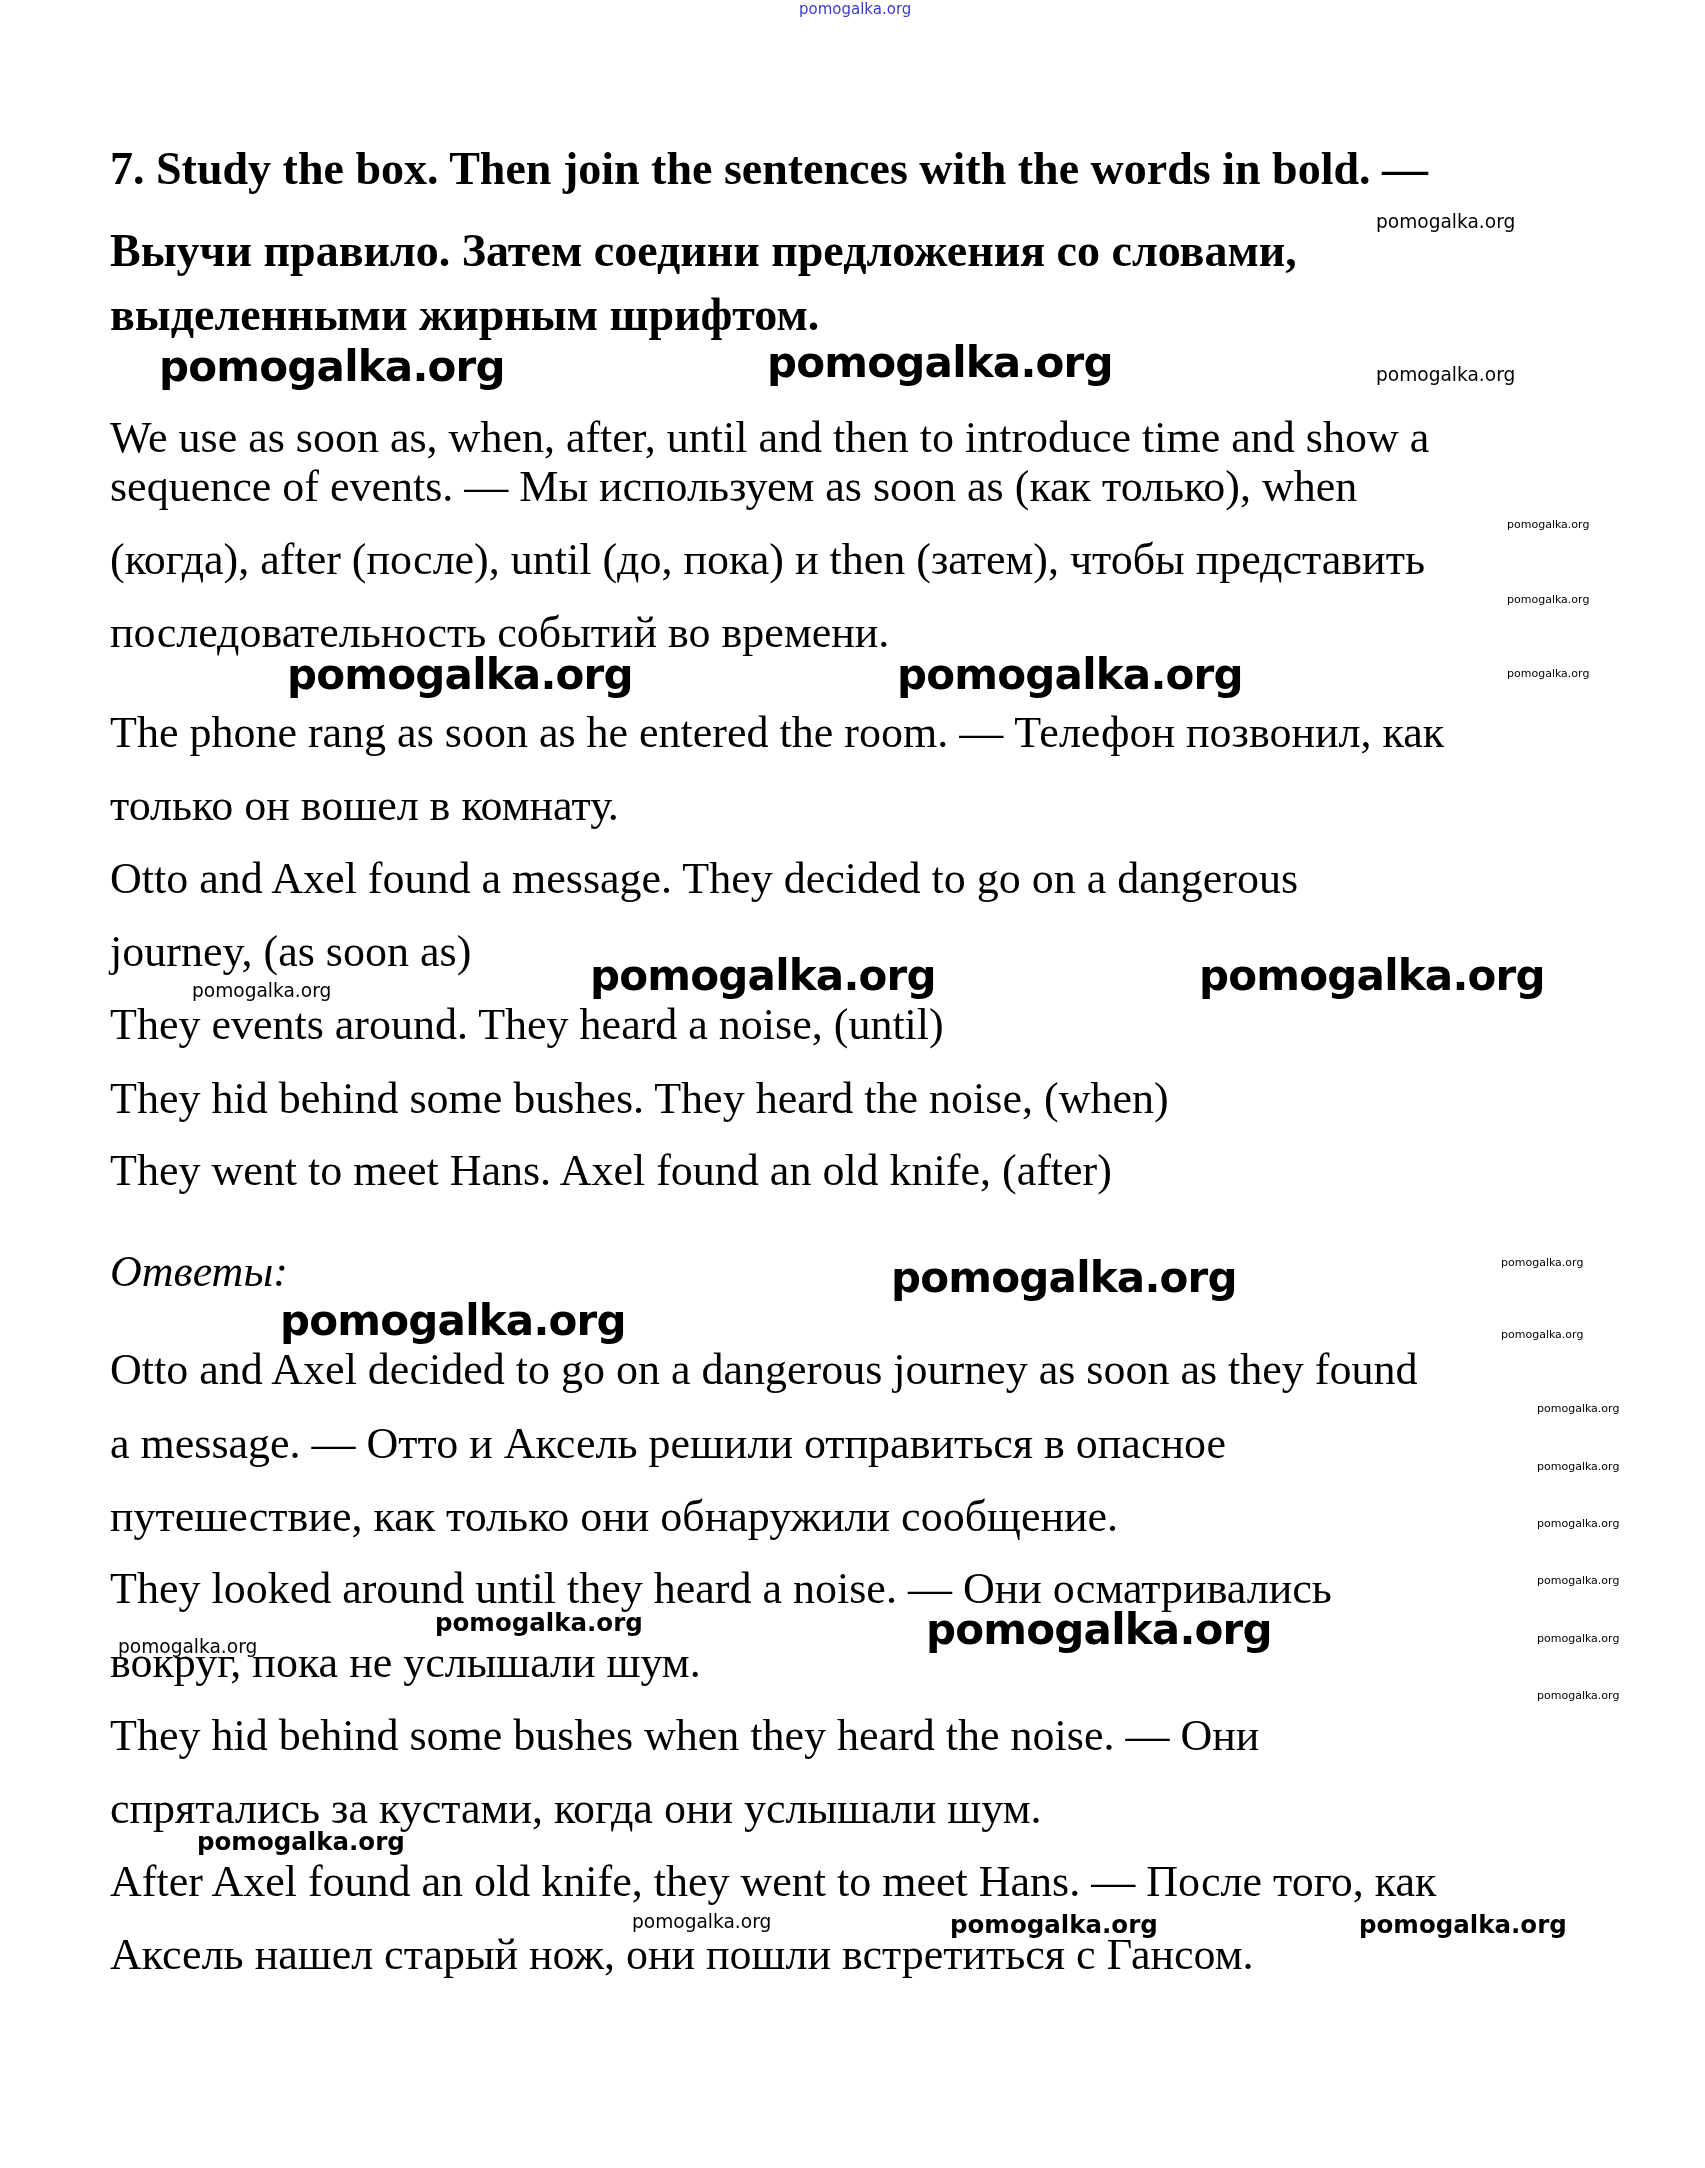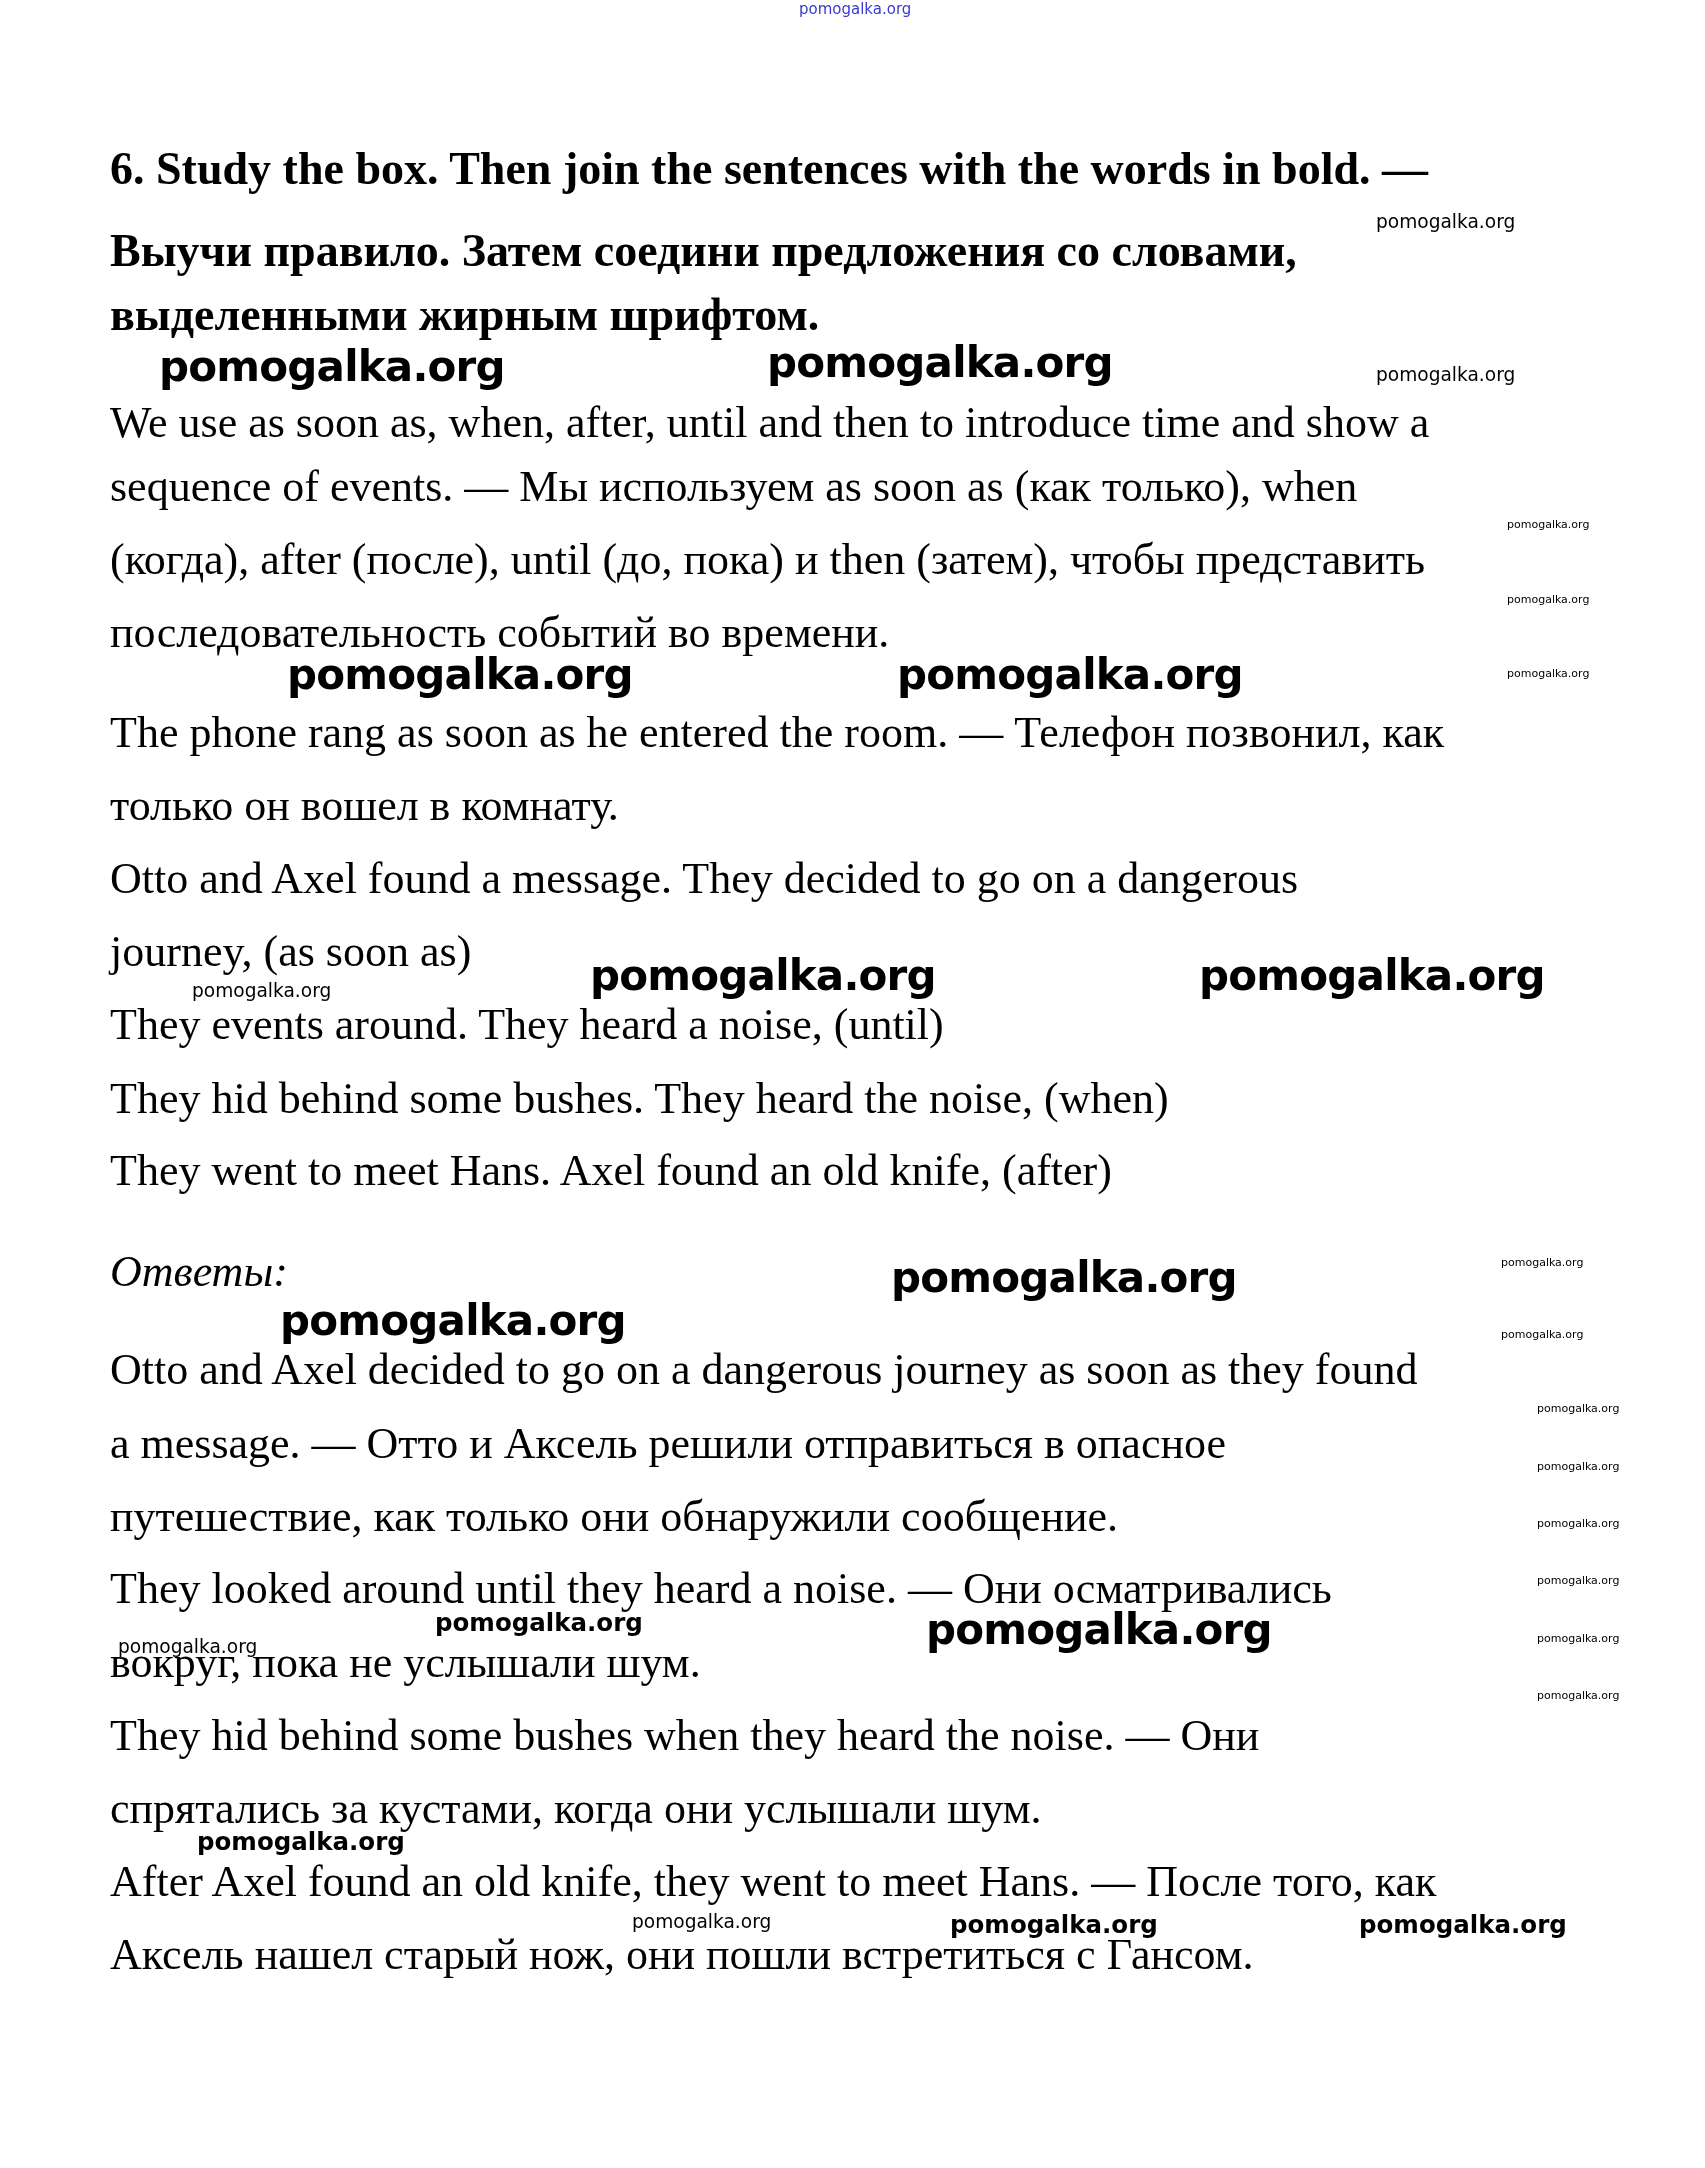--- a/index.html
+++ b/index.html
@@ -23,25 +23,25 @@
   .wm-xs { font-size: 11px; }
   .wm-top { font-size: 15px; color: #3a3ad0; letter-spacing: 0px; }
 </style>
 </head>
 <body>
 
 <div class="page">
 
   <div class="wm wm-top" style="left:799px; top:1.7px;">pomogalka.org</div>
 
-  <div class="line title" style="top:143px;">6. Study the box. Then join the sentences with the words in bold. —</div>
+  <div class="line title" style="top:143px;">7. Study the box. Then join the sentences with the words in bold. —</div>
   <div class="line title" style="top:225px;">Выучи правило. Затем соедини предложения со словами,</div>
   <div class="line title" style="top:289px;">выделенными жирным шрифтом.</div>
 
-  <div class="line" style="top:397px;font-family:Liberation Serif, serif;">We use as soon as, when, after, until and then to introduce time and show a</div>
+  <div class="line" style="top:412px;font-family:Liberation Serif, serif;">We use as soon as, when, after, until and then to introduce time and show a</div>
   <div class="line" style="top:461px;">sequence of events. — Мы используем as soon as (как только), when</div>
   <div class="line" style="top:534px;">(когда), after (после), until (до, пока) и then (затем), чтобы представить</div>
   <div class="line" style="top:607px;">последовательность событий во времени.</div>
 
   <div class="line" style="top:707px;">The phone rang as soon as he entered the room. — Телефон позвонил, как</div>
   <div class="line" style="top:780px;">только он вошел в комнату.</div>
 
   <div class="line" style="top:853px;">Otto and Axel found a message. They decided to go on a dangerous</div>
   <div class="line" style="top:926px;">journey, (as soon as)</div>
   <div class="line" style="top:999px;">They events around. They heard a noise, (until)</div>

